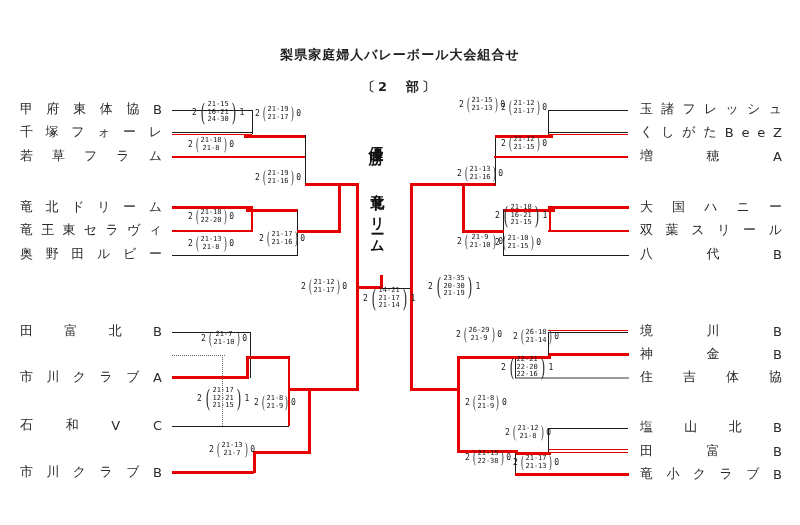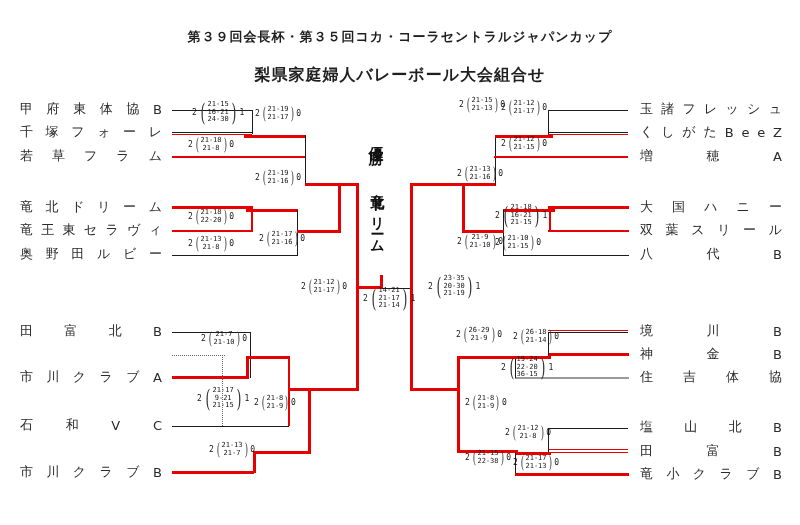--- a/index.html
+++ b/index.html
@@ -1,21 +1,21 @@
 <!DOCTYPE html>
 <html><head>
 <meta charset="utf-8">
 <style>
   html,body{margin:0;padding:0;background:#fff;}
   .stage{position:relative;width:800px;height:525px;background:#ffffff;
          font-family:"DejaVu Sans",sans-serif;overflow:hidden;color:#1a1a1a;}
   .title-line{position:absolute;left:0;width:100%;text-align:center;
               font-weight:bold;color:#1f1f1f;letter-spacing:1px;}
   .t1{top:28px;font-size:13px;}
-  .t2{top:46px;font-size:16px;margin-top:19px;}
+  .t2{top:46px;font-size:13px;}
   .t3{top:78px;font-size:13px;letter-spacing:3px;}
   .team{position:absolute;width:142px;height:16px;display:flex;
         justify-content:space-between;align-items:center;font-size:13px;
         font-weight:500;color:#2a2a2a;white-space:nowrap;}
   .team span{display:inline-block;}
   .line{position:absolute;}
   .k{background:#1c1c1c;}
   .r{background:#e60000;}
   .g{background:#9a9a9a;}
   .dh{border-top:1px dotted #666;background:none;}
@@ -31,22 +31,22 @@
             text-align:center;white-space:nowrap;}
   .champ{position:absolute;writing-mode:vertical-rl;text-orientation:upright;
          font-weight:bold;color:#111;}
   .champ-label{left:366px;top:134px;font-size:15px;letter-spacing:5px;}
   .champ-team{left:369px;top:182px;font-size:14px;letter-spacing:3px;}
 </style>
 </head>
 <body>
 
 <div class="stage">
-  <div class="title-line t1">第３９回会長杯・第３５回コカ・コーラセントラルジャパンカップ</div>
   <div class="title-line t2">梨県家庭婦人バレーボール大会組合せ</div>
+  <div class="title-line t3">〔2　部〕</div>
 
   <div class="champ champ-label">優勝</div>
   <div class="champ champ-team">竜北ドリーム</div>
 
   <div id="lines-layer">
       <div class="line k" style="left: 172px; top: 110px; width: 80px; height: 1px;"></div>
       <div class="line k" style="left: 172px; top: 132px; width: 80px; height: 1px;"></div>
       <div class="line r" style="left: 172px; top: 134px; width: 80px; height: 1px;"></div>
       <div class="line k" style="left: 252px; top: 110px; width: 1px; height: 24px;"></div>
       <div class="line r" style="left: 244px; top: 135px; width: 62px; height: 3px;"></div>
@@ -354,21 +354,21 @@
           <div>21-10</div>
         </span>
         <span class="par p2">)</span>
         <span class="sr">0</span>
       </div>
       <div class="score" style="left: 196px; top: 386px;">
         <span class="sl">2</span>
         <span class="par p3">(</span>
         <span class="sets">
           <div>21-17</div>
-          <div>9-21</div>
+          <div>12-21</div>
           <div>21-15</div>
         </span>
         <span class="par p3">)</span>
         <span class="sr">1</span>
       </div>
       <div class="score" style="left: 253px; top: 394px;">
         <span class="sl">2</span>
         <span class="par p2">(</span>
         <span class="sets">
           <div>21-8</div>
@@ -507,23 +507,23 @@
           <div>26-18</div>
           <div>21-14</div>
         </span>
         <span class="par p2">)</span>
         <span class="sr">0</span>
       </div>
       <div class="score" style="left: 500px; top: 355px;">
         <span class="sl">2</span>
         <span class="par p3">(</span>
         <span class="sets">
-          <div>19-24</div>
+          <div>22-21</div>
           <div>22-20</div>
-          <div>36-15</div>
+          <div>22-16</div>
         </span>
         <span class="par p3">)</span>
         <span class="sr">1</span>
       </div>
       <div class="score" style="left: 464px; top: 394px;">
         <span class="sl">2</span>
         <span class="par p2">(</span>
         <span class="sets">
           <div>21-8</div>
           <div>21-9</div>

